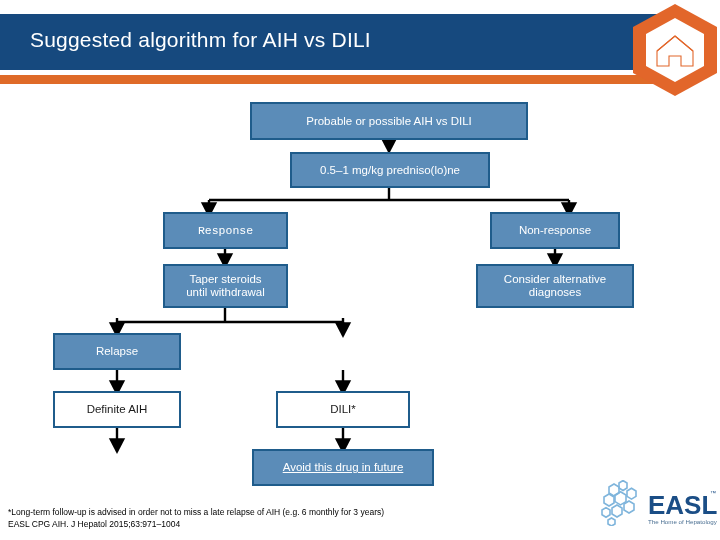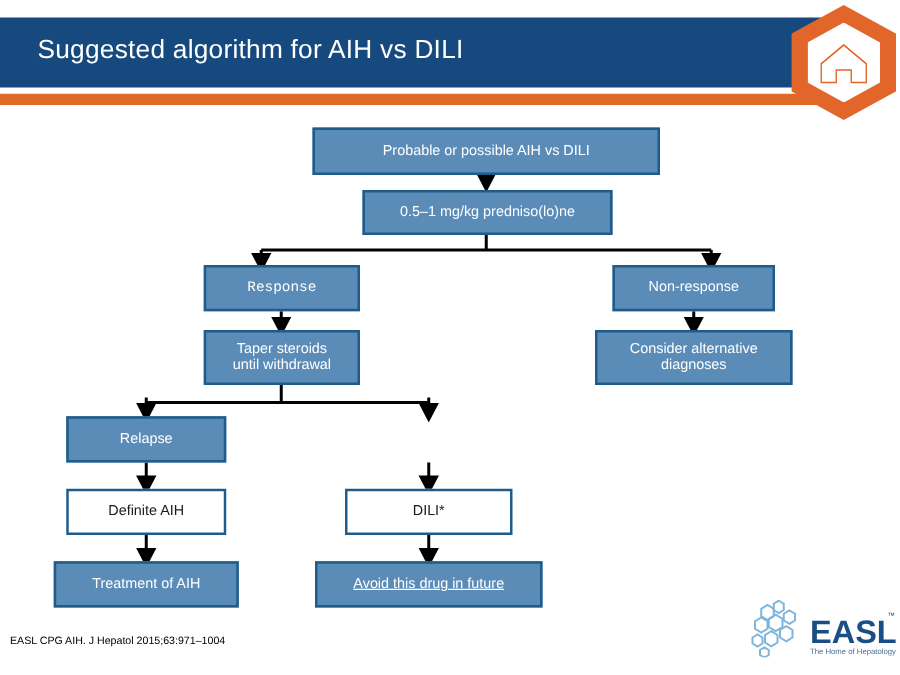--- a/index.html
+++ b/index.html
@@ -209,26 +209,26 @@
   <div class="node" style="left:476px;top:264px;width:158px;height:44px;">Consider alternative
 diagnoses</div>
 
   <div class="node" style="left:53px;top:333px;width:128px;height:37px;">Relapse</div>
 
 
   <div class="node white" style="left:53px;top:391px;width:128px;height:37px;">Definite AIH</div>
 
   <div class="node white" style="left:276px;top:391px;width:134px;height:37px;">DILI*</div>
 
-  <div class="node" style="left:43px;top:449px;width:148px;height:37px;">Treatment of AIH</div>
 
   <div class="node" style="left:252px;top:449px;width:182px;height:37px;text-decoration:underline;">Avoid this drug in future</div>
 </div>
 
 <div id="footnote">
+  <div>*Long-term follow-up is advised in order not to miss a late relapse of AIH (e.g. 6 monthly for 3 years)</div>
   <div>EASL CPG AIH. J Hepatol 2015;63:971–1004</div>
 </div>
 
 <div id="easl-logo">
   <svg width="46" height="46" viewBox="0 0 46 46" style="position:absolute;left:0;top:2px;">
     <g fill="none" stroke="#7FB5DC" stroke-width="1.6">
       <path d="M9 7 l5 -3 l5 3 l0 6 l-5 3 l-5 -3 z"></path>
       <path d="M19 3 l4 -2.5 l4 2.5 l0 5 l-4 2.5 l-4 -2.5 z"></path>
       <path d="M4 17 l5 -3 l5 3 l0 6 l-5 3 l-5 -3 z"></path>
       <path d="M15 15 l5.5 -3.3 l5.5 3.3 l0 6.6 l-5.5 3.3 l-5.5 -3.3 z"></path>

